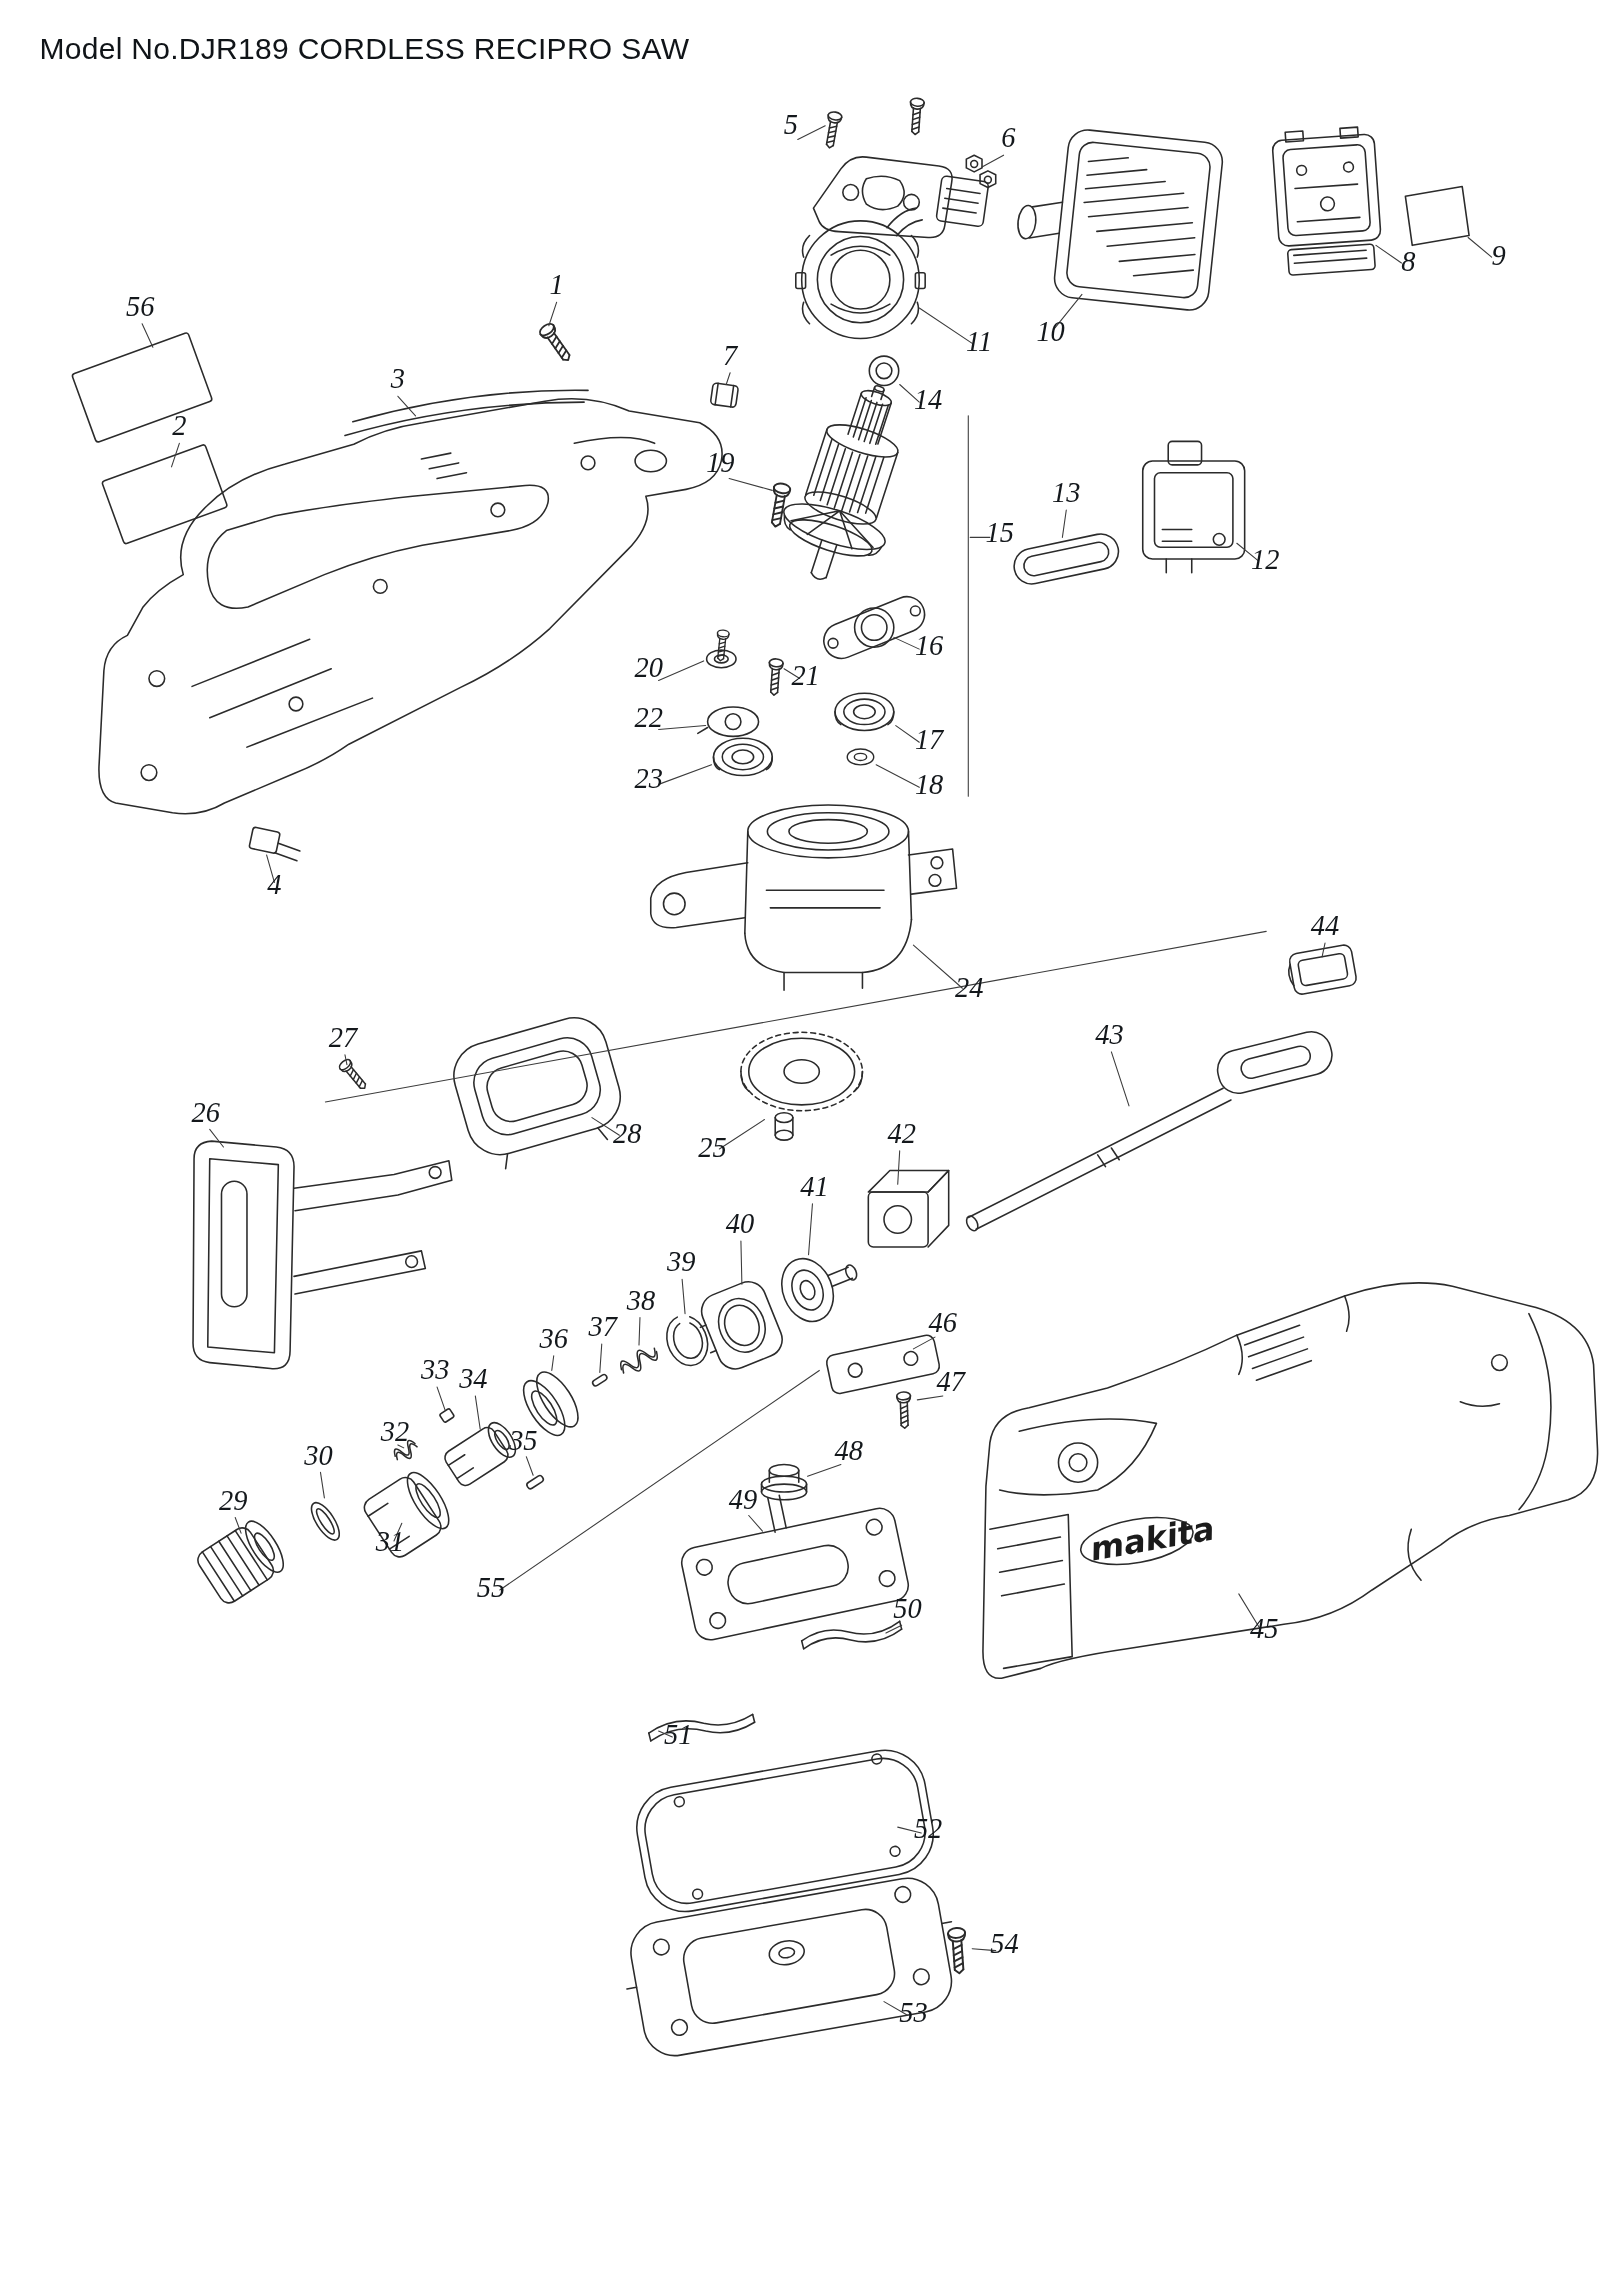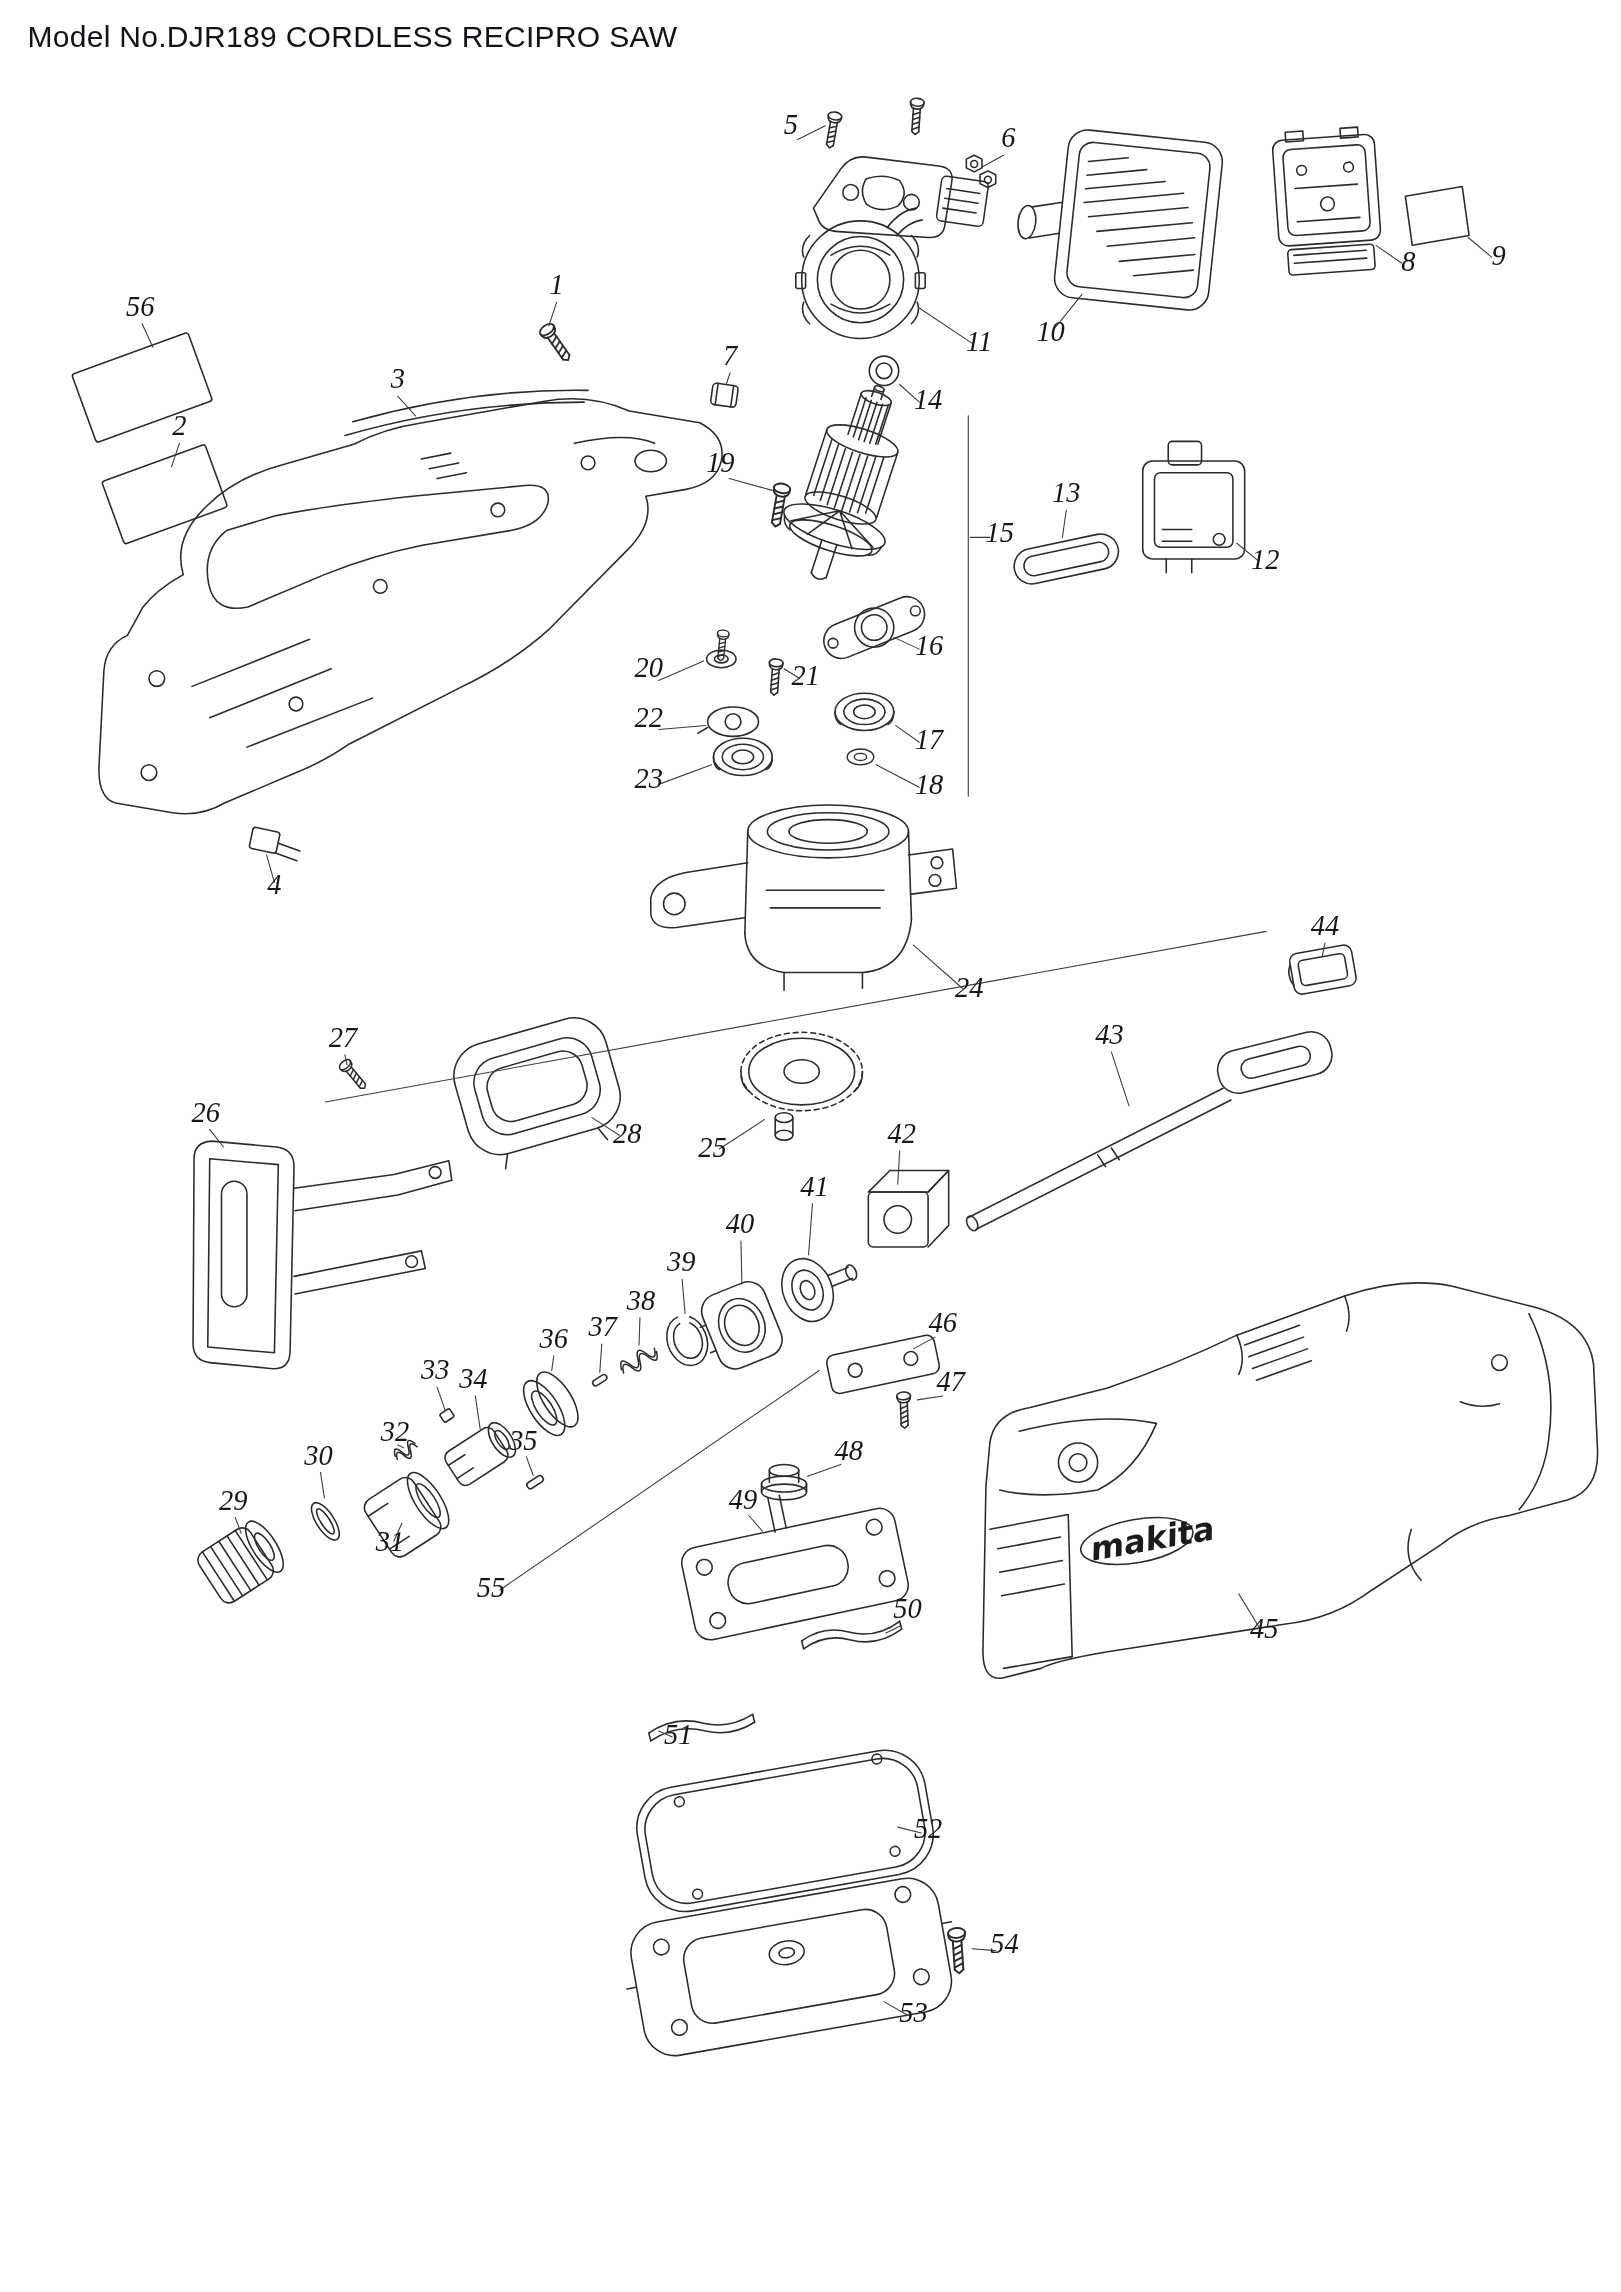--- a/index.html
+++ b/index.html
@@ -12,21 +12,21 @@
     overflow: hidden;
   }
   .page-title {
     position: absolute;
     left: 27.4px;
     top: 19.6px;
     font-size: 30px;
     font-weight: 500;
     color: #101418;
     letter-spacing: 0.3px;
-    margin: 0;
+    margin: 12px;
   }
   svg.diagram {
     position: absolute;
     left: 0; top: 0;
     width: 1621px; height: 2293px;
   }
   svg.diagram path, svg.diagram rect, svg.diagram circle,
   svg.diagram ellipse, svg.diagram line {
     fill: none;
     stroke: #2b2b2b;

